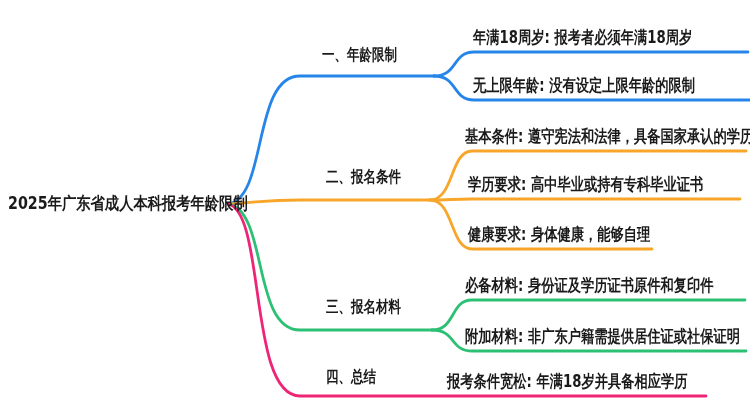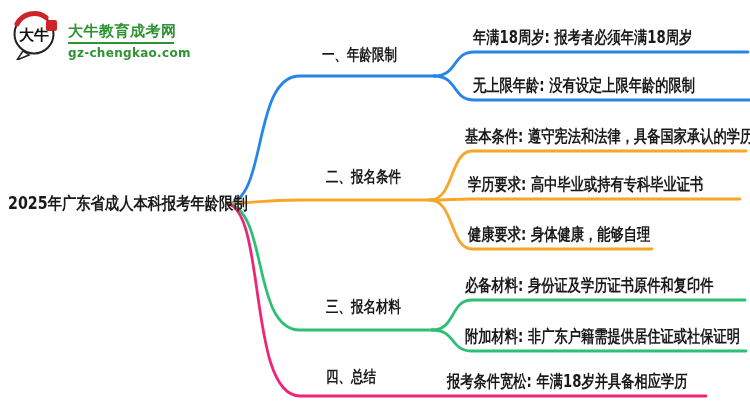--- a/index.html
+++ b/index.html
@@ -42,32 +42,20 @@
       <path d="M 430 200 C 454 200, 450 249, 472 249 L 652 249" stroke="#F8A62A"></path>
 
       <path d="M 228 204 C 268 210, 252 330, 300 330 L 432 330" stroke="#2CC075"></path>
       <path d="M 432 330 C 456 330, 450 300, 472 300 L 745 300" stroke="#2CC075"></path>
       <path d="M 432 330 C 456 330, 450 351, 472 351 L 746 351" stroke="#2CC075"></path>
 
       <path d="M 228 204 C 266 212, 248 396, 300 396 L 706 396" stroke="#EE2577"></path>
     </g>
   </svg>
 
-  <div class="logo">
-    <svg class="logo-mark" width="50" height="50" viewBox="0 0 50 50">
-      <path d="M 13 41 L 7 50 L 19 45 Z" fill="#ffffff" stroke="#222222" stroke-width="1.5"></path>
-      <circle cx="24" cy="24" r="19.5" fill="#ffffff" stroke="#222222" stroke-width="2"></circle>
-      <path d="M 7 14 A 19.5 19.5 0 0 1 36 7.5" fill="none" stroke-width="5" stroke-linecap="round" stroke="#CE2428"></path>
-      <rect x="36" y="10" width="11" height="11" rx="2" fill="#CE2428"></rect>
-      <text x="24" y="30" text-anchor="middle" font-size="15" font-weight="bold" fill="#111111">大牛</text>
-    </svg>
-    <div class="logo-title" style="color: rgb(46, 148, 51);">大牛教育成考网</div>
-    <div class="logo-divider" style="background: rgb(46, 148, 51);"></div>
-    <div class="logo-url" style="color: rgb(46, 148, 51);">gz-chengkao.com</div>
-  </div>
 
   <div class="txt central" style="left: 8px; top: 194px; color: rgb(26, 26, 26);">2025年广东省成人本科报考年龄限制</div>
 
   <div class="txt blabel" style="left: 322px; top: 46px; color: rgb(26, 26, 26);">一、年龄限制</div>
   <div class="txt blabel" style="left: 326px; top: 168px; color: rgb(26, 26, 26);">二、报名条件</div>
   <div class="txt blabel" style="left: 326px; top: 298px; color: rgb(26, 26, 26);">三、报名材料</div>
   <div class="txt blabel" style="left: 326px; top: 368px; color: rgb(26, 26, 26);">四、总结</div>
 
   <div class="txt" style="left: 473px; top: 28px; color: rgb(26, 26, 26);">年满18周岁: 报考者必须年满18周岁</div>
   <div class="txt" style="left: 473px; top: 76px; color: rgb(26, 26, 26);">无上限年龄: 没有设定上限年龄的限制</div>

